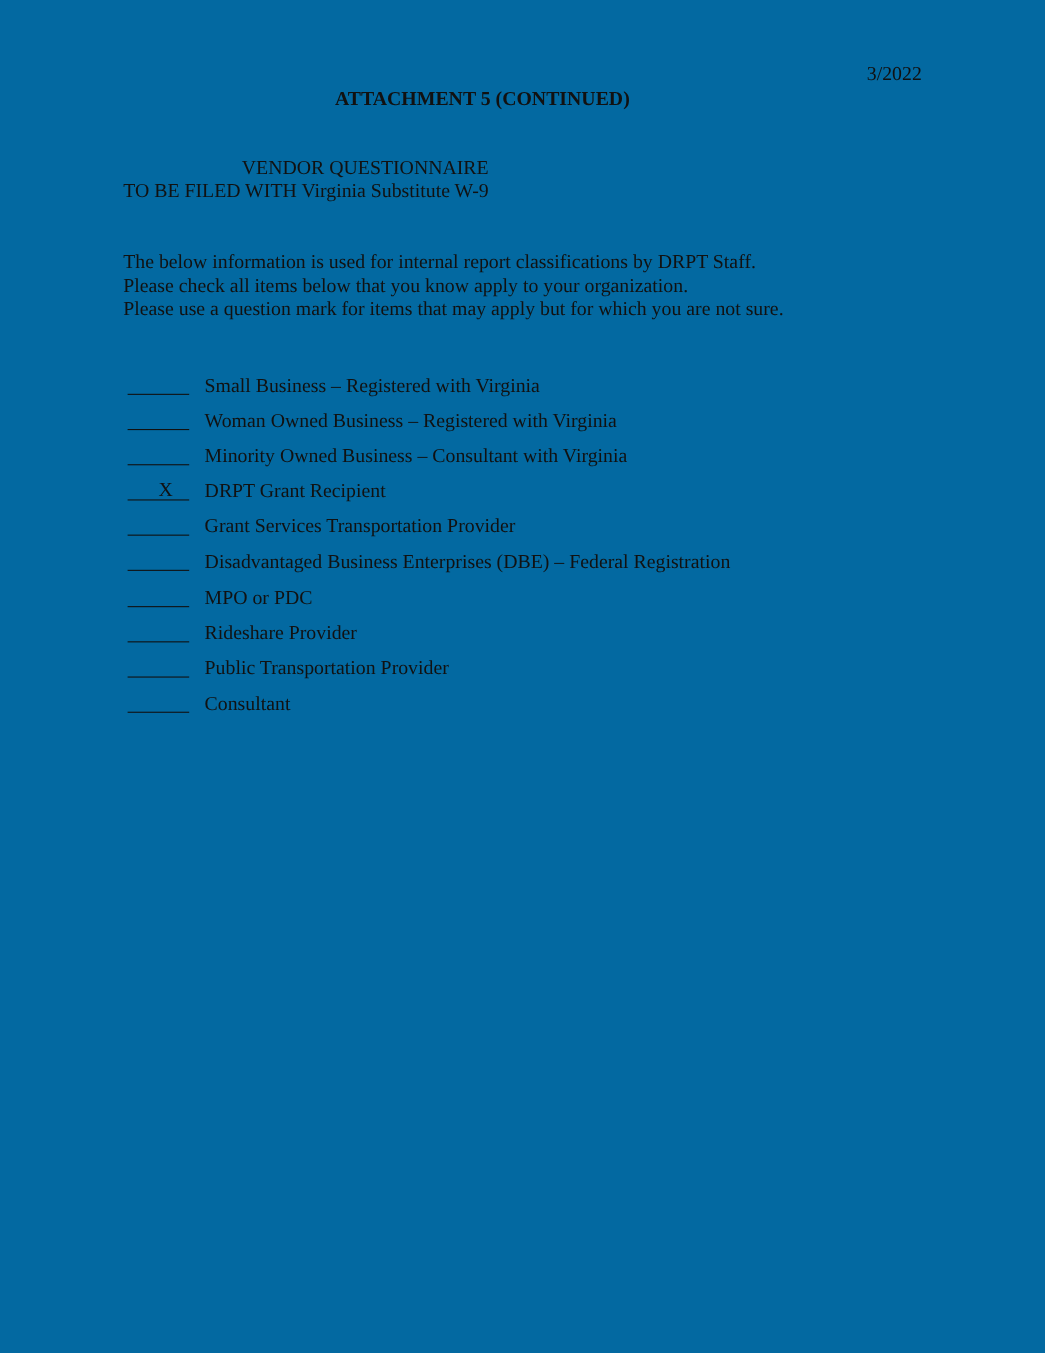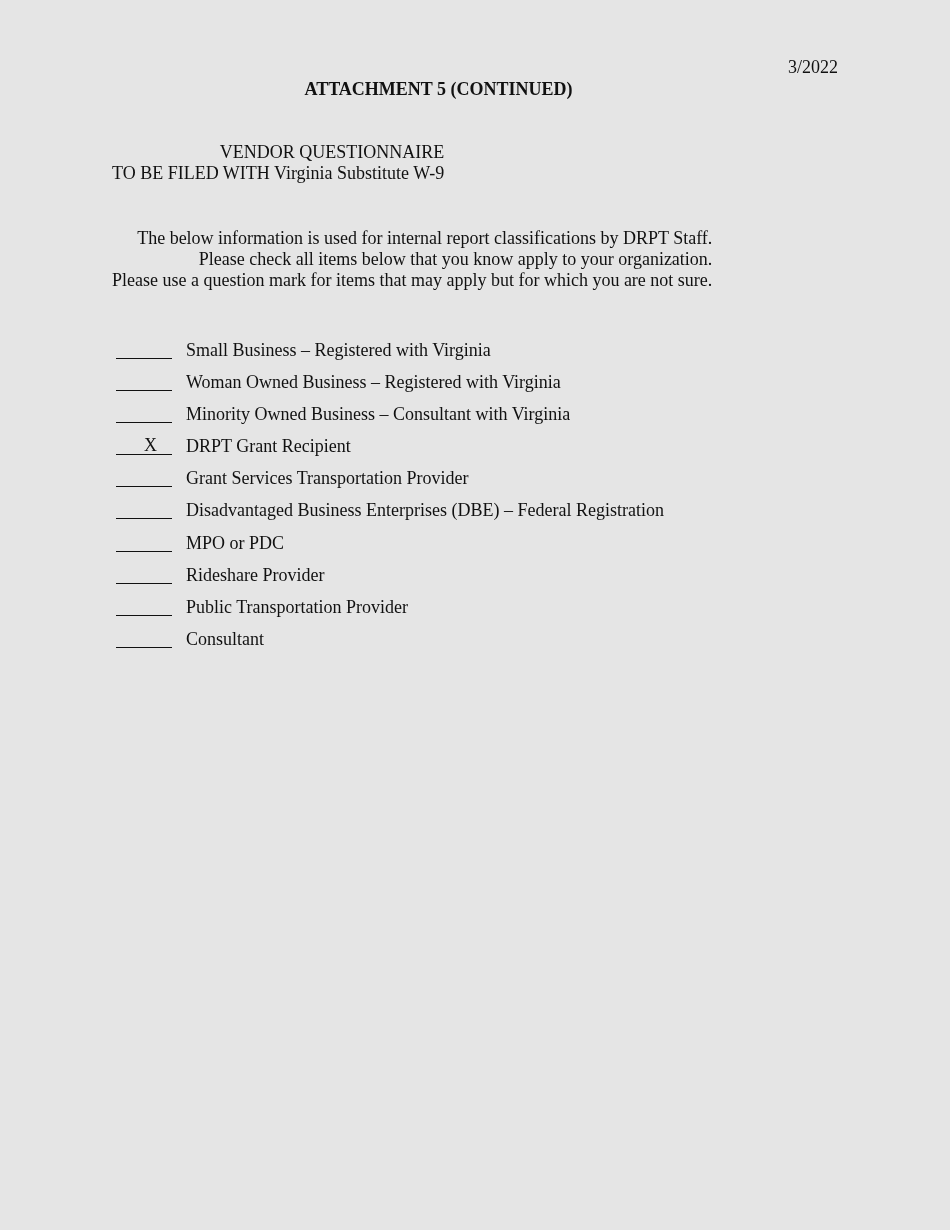--- a/index.html
+++ b/index.html
@@ -13,21 +13,21 @@
       position: relative;
       font-family: "Liberation Serif", "DejaVu Serif", serif;
       color: #111111;
       font-size: 18px;
       overflow: hidden;
     }
     .page {
       position: absolute;
       left: 0; top: 0;
       width: 950px; height: 1230px;
-      background: #e5e5e5;
+      background: #0369a1;
     }
     .date {
       position: absolute;
       top: 56px;
       right: 112px;
       font-size: 18px;
       line-height: 22px;
     }
     .title {
       position: absolute;
@@ -46,21 +46,20 @@
       font-size: 18px;
       line-height: 21px;
     }
     .heading div { white-space: nowrap; text-align: right; }
     .intro {
       position: absolute;
       top: 228px;
       left: 112px;
       font-size: 18px;
       line-height: 21px;
-      text-align: right;
     }
     .intro div { white-space: nowrap; }
     .checklist {
       position: absolute;
       top: 335px;
       left: 112px;
       margin: 4px;
       padding: 0;
       list-style: none;
     }

